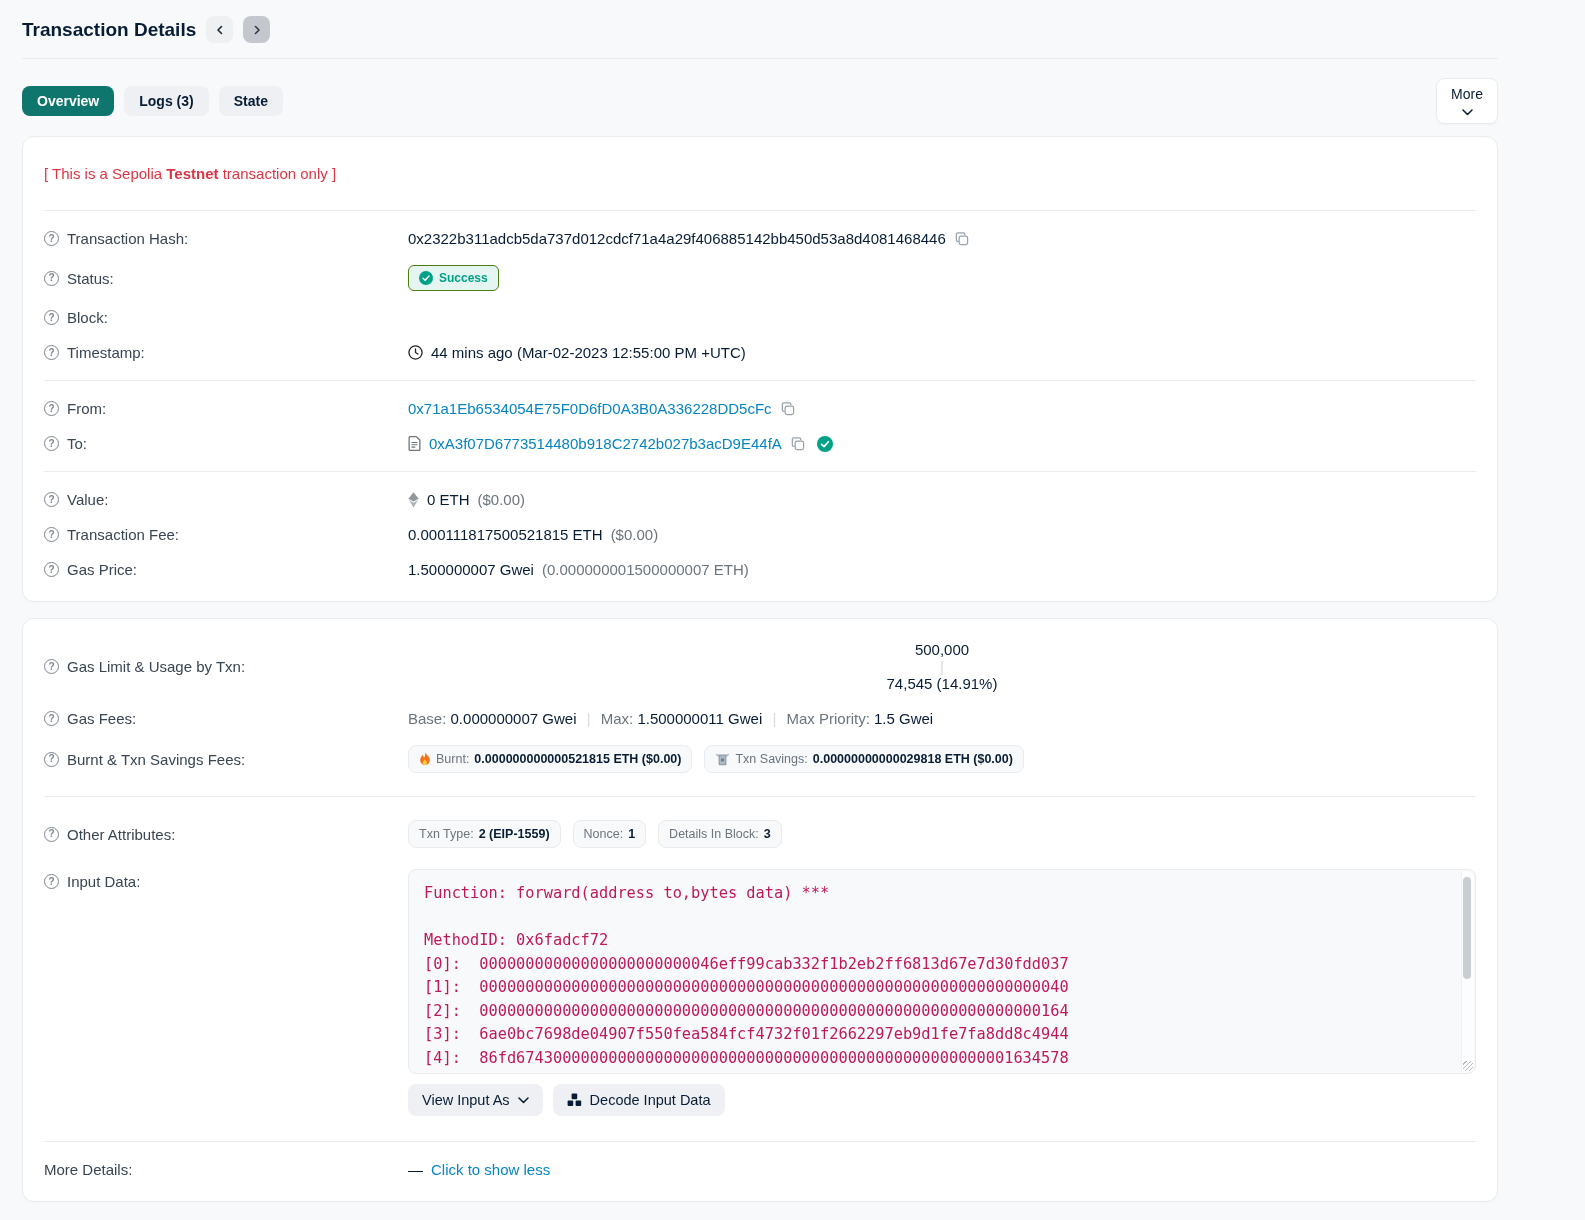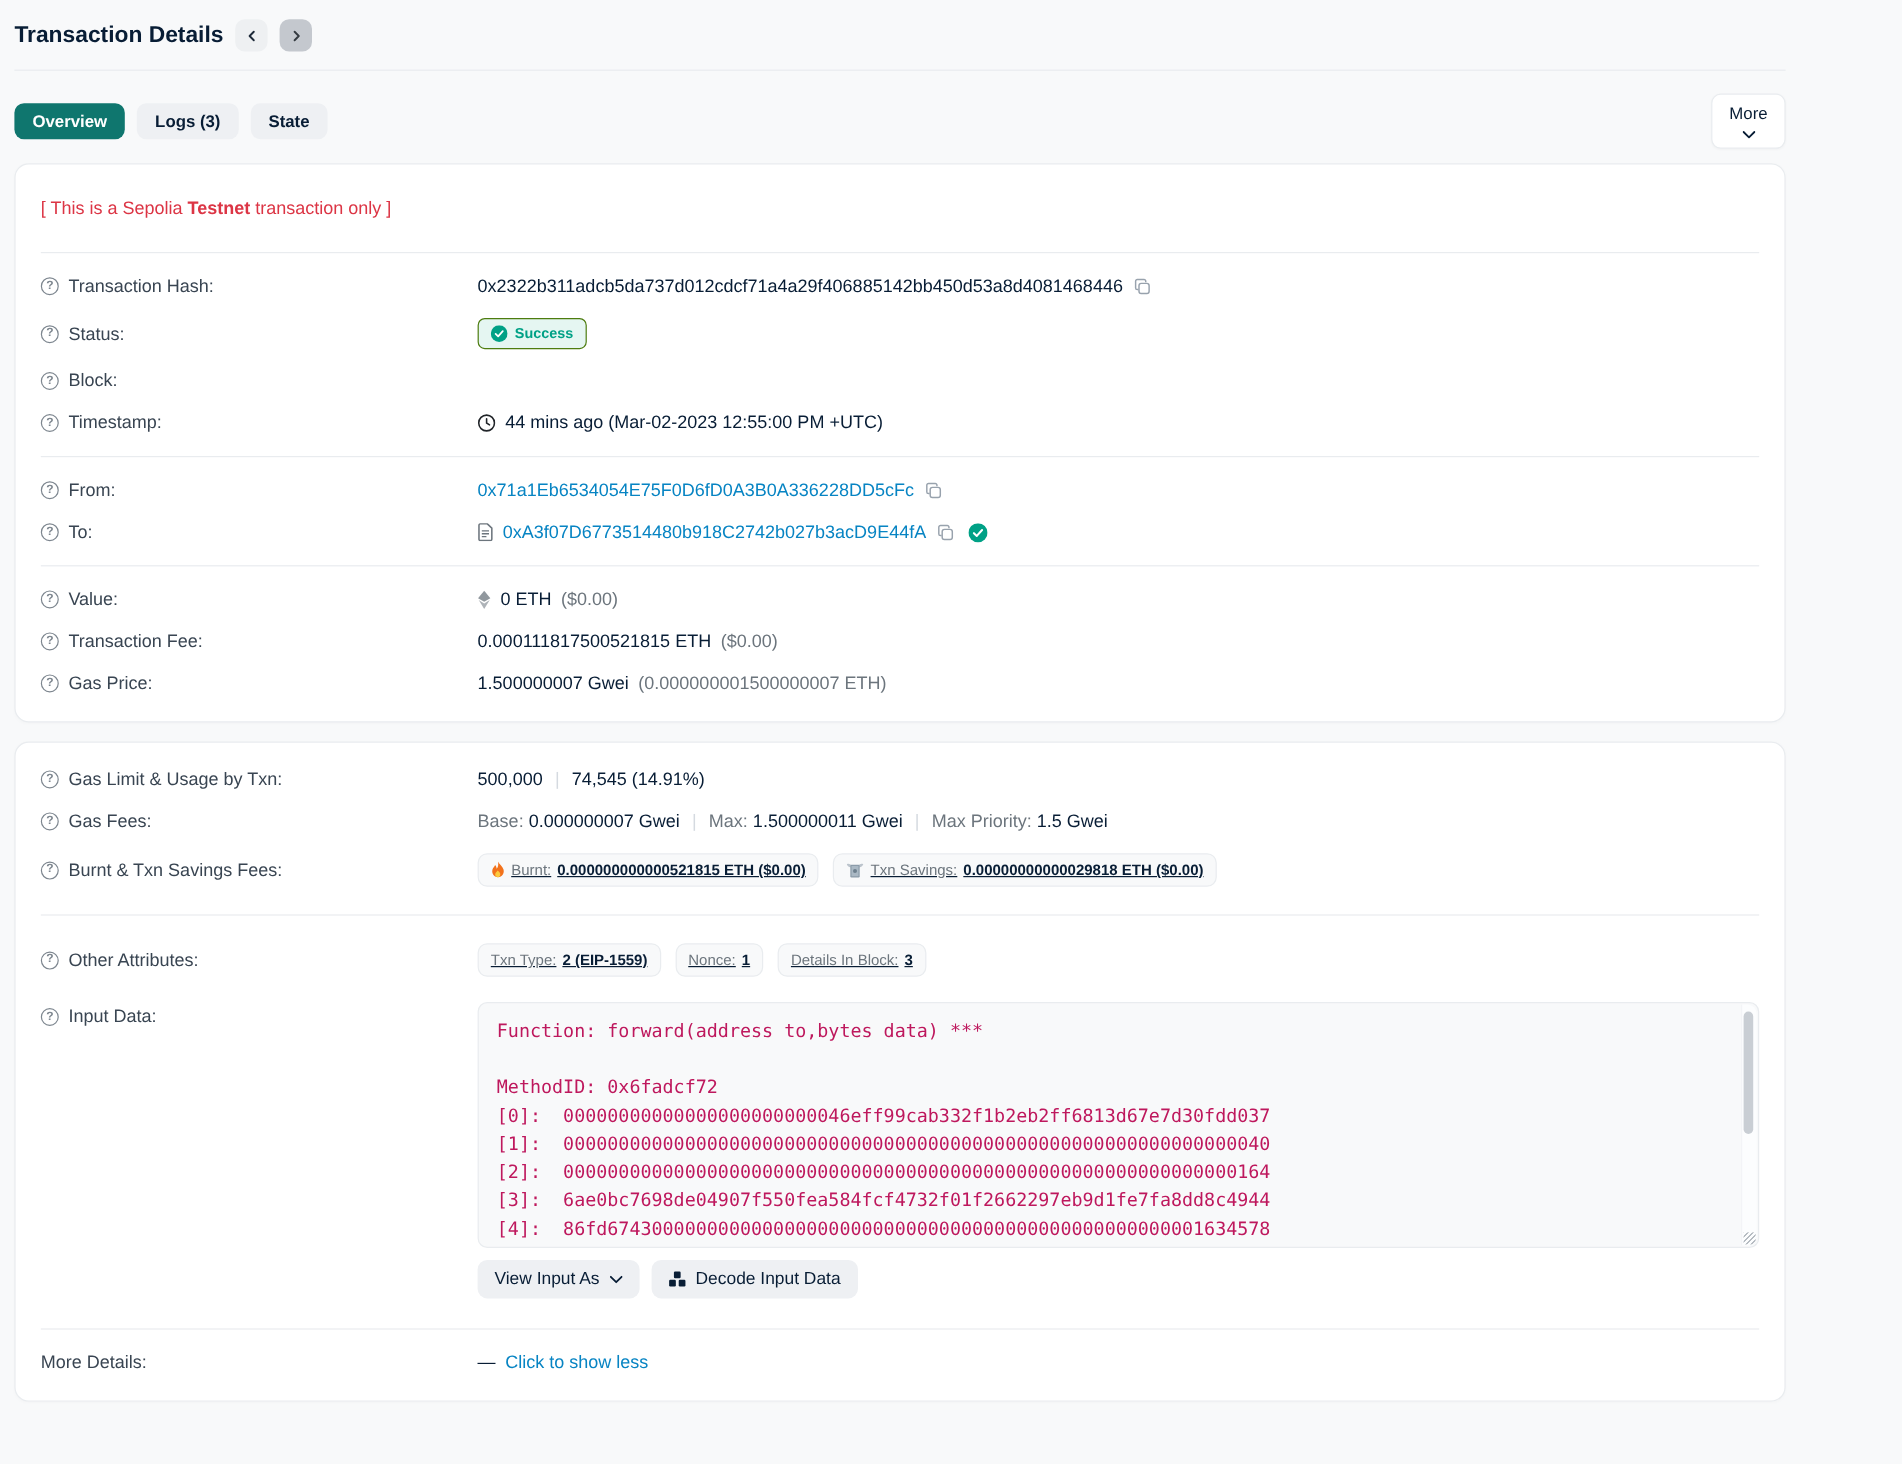--- a/index.html
+++ b/index.html
@@ -1,17 +1,17 @@
 <!DOCTYPE html>
 <html><head>
 <meta charset="utf-8">
 <style>
   * { margin:0; padding:0; box-sizing:border-box; }
   html,body { width:1585px; height:1220px; background:#f8f9fa; font-family:"Liberation Sans", sans-serif; color:#081d35; }
-  .container { width:1476px; margin-left:12px; }
+  .container { width:1476px; margin-left:22px; }
 
   
   .page-header { display:flex; align-items:center; gap:10px; padding-top:16px; }
   .page-title { font-size:19px; font-weight:700; color:#081d35; }
   .nav-btn { width:27px; height:27px; border-radius:8px; border:none; display:flex; align-items:center; justify-content:center; cursor:pointer; }
   .nav-btn.prev { background:#eef0f2; }
   .nav-btn.next { background:#c4c8ce; }
   .header-divider { border:none; border-top:1px solid #e9ecef; margin-top:15px; }
 
   
@@ -34,21 +34,21 @@
   .label { display:flex; align-items:center; gap:8px; color:#394552; }
   .value { display:flex; align-items:center; gap:8px; color:#081d35; }
   .muted { color:#6c757d; }
   .sep { color:#d5dae0; padding:0 6px; }
   a.link { color:#0784c3; text-decoration:none; cursor:pointer; }
 
   .qicon { width:15px; height:15px; min-width:15px; border:1.3px solid #7d868f; border-radius:50%; display:inline-flex; align-items:center; justify-content:center; font-size:10px; line-height:1; color:#7d868f; font-weight:700; cursor:pointer; }
 
   .badge-success { display:inline-flex; align-items:center; gap:6px; background:#e5f6f2; border:1px solid #4d7c0f; color:#00a186; font-size:12px; font-weight:600; border-radius:6px; padding:5px 10px; }
   .badge-gray { display:inline-flex; align-items:center; gap:4px; background:#f8f9fa; border:1px solid #e9ecef; border-radius:6px; padding:5px 10px; font-size:12px; font-weight:700; color:#081d35; }
-  .badge-chip { display:inline-flex; align-items:center; gap:5px; background:#f8f9fa; border:1px solid #e9ecef; border-radius:8px; padding:6px 10px; font-size:12.5px;text-decoration:underline; }
+  .badge-chip { display:inline-flex; align-items:center; gap:5px; background:#f8f9fa; border:1px solid #e9ecef; border-radius:8px; padding:6px 10px; font-size:12.5px; }
   .badge-chip .blabel { color:#6c757d; font-weight:400; }
   .badge-chip .bval { color:#081d35; font-weight:700; }
   .chips { display:flex; gap:12px; flex-wrap:wrap; }
 
   .icon { display:inline-flex; align-items:center; justify-content:center; }
   .copy-btn { cursor:pointer; background:none; border:none; display:inline-flex; padding:0; }
 
   
   .input-wrap { width:100%; }
   .input-box { position:relative; width:100%; height:205px; background:#f8f9fa; border:1px solid #e9ecef; border-radius:8px; overflow:hidden; padding:12px 24px 0 15px; }
@@ -254,21 +254,21 @@
       </div>
     </div>
   </div>
 
   <div class="card card2">
     <div class="row" style="padding-top:16px;">
       <div class="label">
           <span class="qicon">?</span>
           <span>Gas Limit &amp; Usage by Txn:</span>
         </div>
-      <div class="value" style="gap:0;">
+      <div class="value" style="gap:0;flex-direction:column;">
         <span>500,000</span>
         <span class="sep">&nbsp;|&nbsp;</span>
         <span>74,545 (14.91%)</span>
       </div>
     </div>
 
     <div class="row">
       <div class="label">
           <span class="qicon">?</span>
           <span>Gas Fees:</span>

